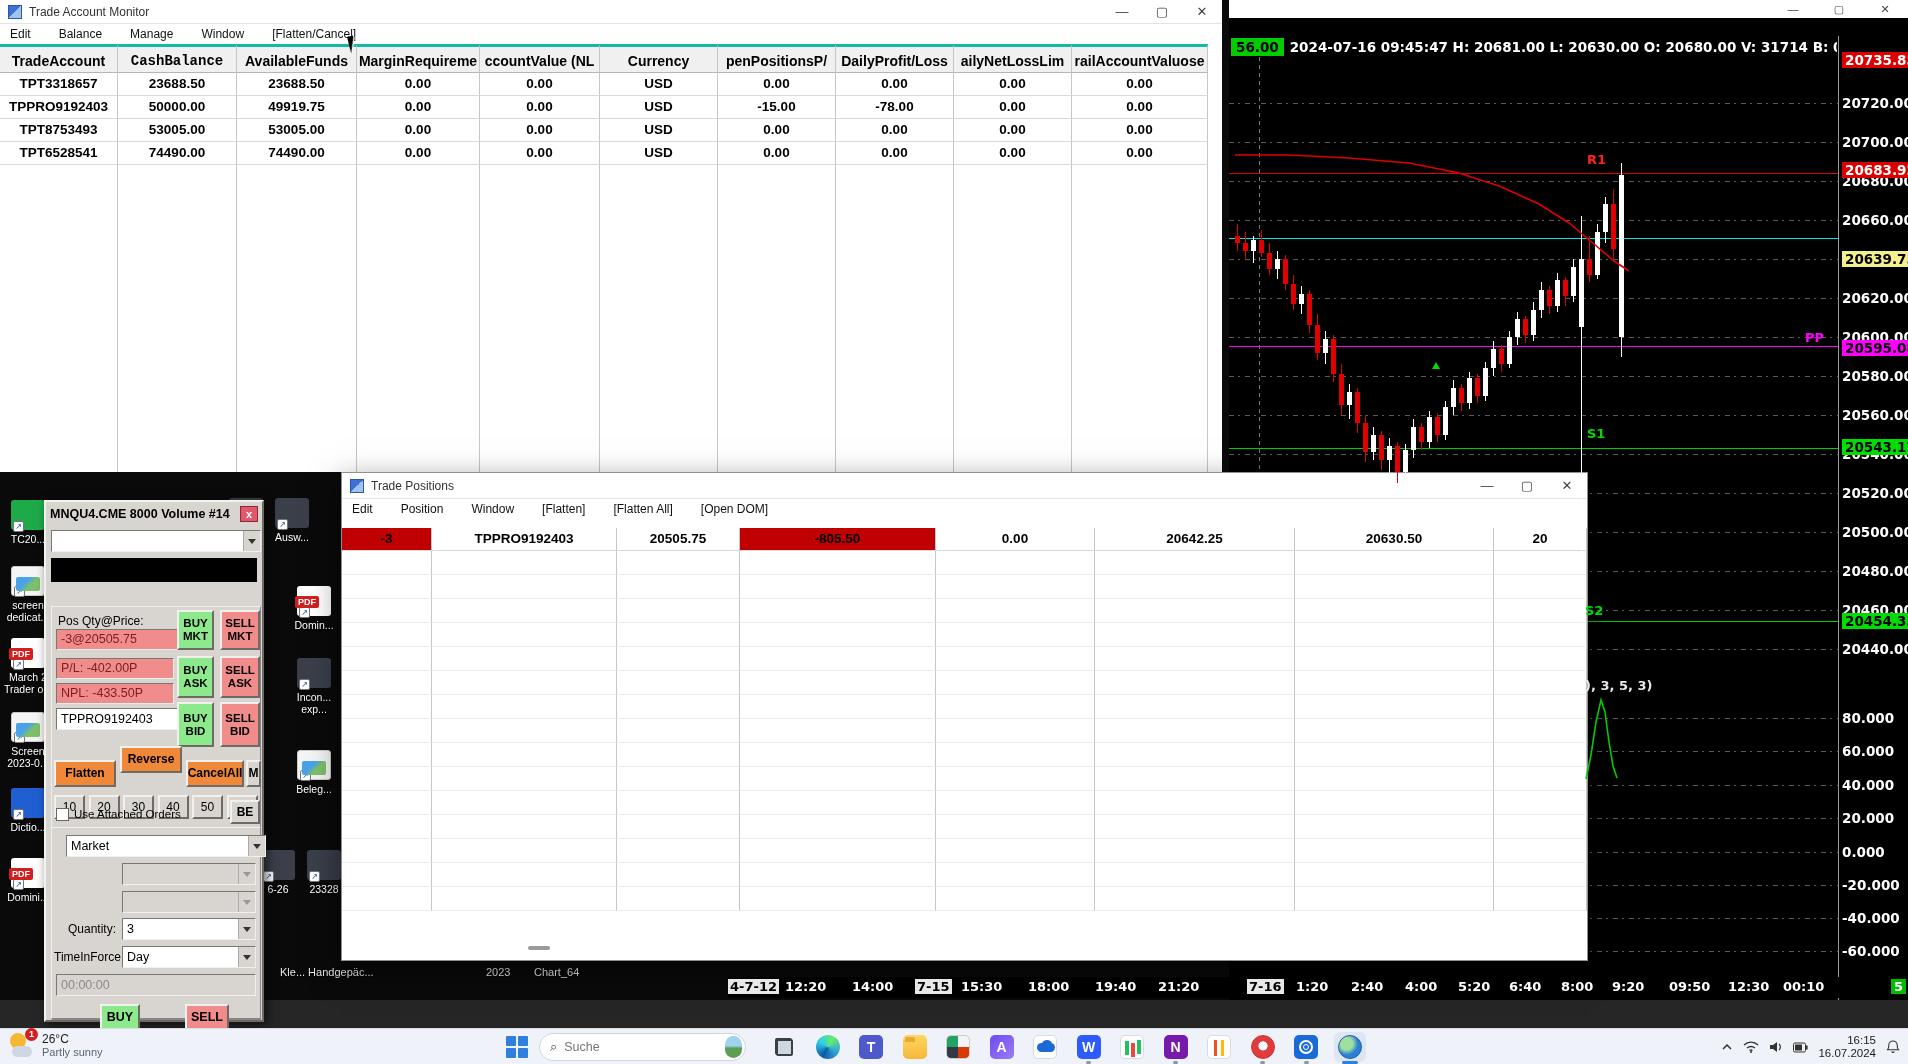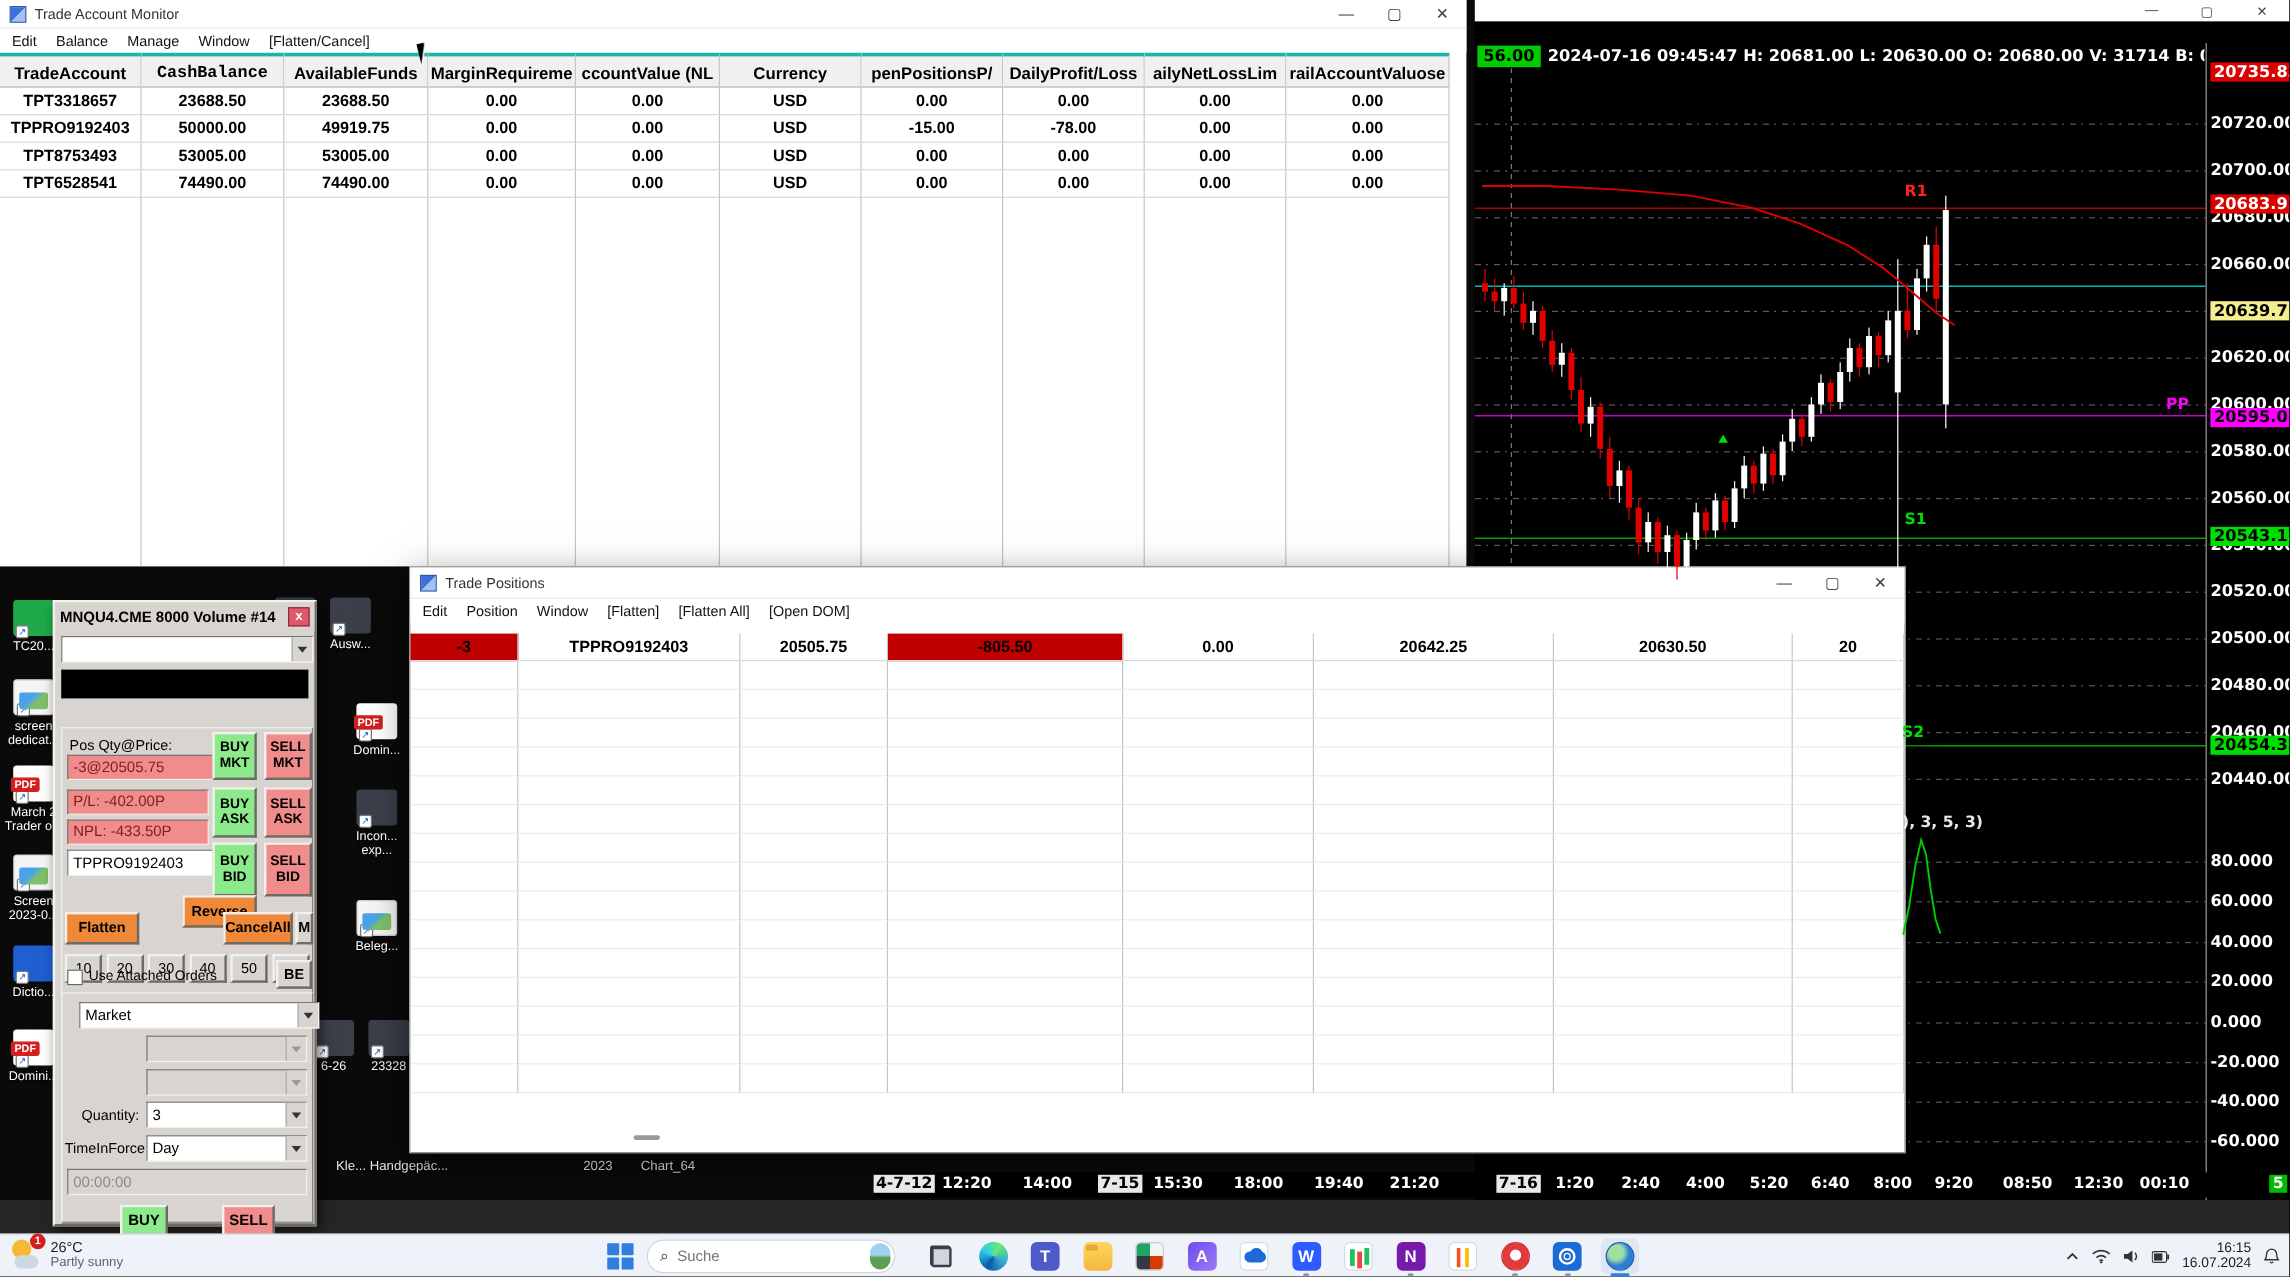--- a/index.html
+++ b/index.html
@@ -23,21 +23,21 @@
   .dicon .lbl { margin-top:3px; font-size:10.5px; color:#fff; text-shadow:1px 1px 2px #000; line-height:12px; word-wrap:break-word; }
   .strip-label { position:absolute; color:#e8e8e8; font-size:11px; text-shadow:1px 1px 1px #000; white-space:nowrap; }
 
   
   .win { position:absolute; background:#fff; border:1px solid #9a9a9a; }
   .titlebar { height:26px; display:flex; align-items:center; background:#fff; border-bottom:1px solid #e3e3e3; padding-left:8px; }
   .app-ico { width:14px; height:14px; margin-right:7px; background:linear-gradient(135deg,#3f6fd8 50%,#9fc2ef 50%); border:1px solid #2c56a8; }
   .titlebar .t { font-size:12px; color:#333; }
   .win-btns { margin-left:auto; display:flex; height:100%; }
   .win-btn { width:40px; height:100%; display:flex; align-items:center; justify-content:center; font-size:13px; color:#444; }
-  .menubar { height:20px; display:flex; align-items:center; gap:16px; padding-left:10px; font-size:12px; color:#111; background:#fff; }
+  .menubar { height:20px; display:flex; align-items:center; gap:28px; padding-left:10px; font-size:12px; color:#111; background:#fff; }
   .menu-item { white-space:nowrap; }
 
   
   .trow { display:flex; }
   .tcell { flex:none; overflow:hidden; white-space:nowrap; text-align:center; border-right:1px solid #c6c6c6; }
   .thead .tcell { background:#f0f0f0; border-bottom:1px solid #b5b5b5; border-top:3px solid #14b8a6; font-weight:bold; font-size:14px; color:#000; line-height:28px; height:29px; }
   .tbody .tcell { font-weight:bold; font-size:13.5px; color:#000; line-height:22px; height:23px; border-bottom:1px solid #d9d9d9; }
   .cell-red { background:#c00000; }
   .emptycells .tcell { border-bottom:none; }
   .pos-empty .tcell { height:24px; border-bottom:1px solid #ececec; }
@@ -435,21 +435,21 @@
       <div class="t-label" style="left: 367px;">19:40</div>
       <div class="t-label" style="left: 430px;">21:20</div>
       <div class="t-label hl" style="left: 519px;">7-16</div>
       <div class="t-label" style="left: 568px;">1:20</div>
       <div class="t-label" style="left: 623px;">2:40</div>
       <div class="t-label" style="left: 677px;">4:00</div>
       <div class="t-label" style="left: 730px;">5:20</div>
       <div class="t-label" style="left: 781px;">6:40</div>
       <div class="t-label" style="left: 833px;">8:00</div>
       <div class="t-label" style="left: 884px;">9:20</div>
-      <div class="t-label" style="left: 941px;">08:50</div>
+      <div class="t-label" style="left: 941px;">09:50</div>
       <div class="t-label" style="left: 1000px;">12:30</div>
       <div class="t-label" style="left: 1055px;">00:10</div>
       <div class="t-label grn" style="left: 1163px;">5</div>
     </div>
 
   <div class="win" id="monitor-win">
     <div class="titlebar" style="height:24px">
       <div class="app-ico"></div>
       <span class="t">Trade Account Monitor</span>
       <div class="win-btns">
@@ -750,21 +750,21 @@
     <div id="op-trade-btns">
         <div class="op-btn op-buy" style="left: 131px; top: 108px; width: 37px; height: 40px; white-space: normal;">BUY MKT</div>
         <div class="op-btn op-sell" style="left: 174px; top: 108px; width: 40px; height: 40px; white-space: normal;">SELL MKT</div>
         <div class="op-btn op-buy" style="left: 131px; top: 154px; width: 37px; height: 42px; white-space: normal;">BUY ASK</div>
         <div class="op-btn op-sell" style="left: 174px; top: 154px; width: 40px; height: 42px; white-space: normal;">SELL ASK</div>
         <div class="op-btn op-buy" style="left: 131px; top: 200px; width: 37px; height: 45px; white-space: normal;">BUY BID</div>
         <div class="op-btn op-sell" style="left: 174px; top: 200px; width: 40px; height: 45px; white-space: normal;">SELL BID</div>
       </div>
     <div id="op-action-btns">
         <div class="op-btn op-orange" style="left: 8px; top: 258px; width: 62px; height: 27px;">Flatten</div>
-        <div class="op-btn op-orange" style="left: 74px; top: 244px; width: 62px; height: 27px; margin-left: 32px;">Reverse</div>
+        <div class="op-btn op-orange" style="left: 74px; top: 244px; width: 62px; height: 27px;">Reverse</div>
         <div class="op-btn op-orange" style="left: 140px; top: 258px; width: 58px; height: 27px;">CancelAll</div>
         <div class="op-btn op-gray" style="left: 200px; top: 258px; width: 15px; height: 27px;">M</div>
       </div>
     <div id="op-qty-btns">
         <div class="op-btn op-gray" style="left: 8px; top: 293px; width: 31px; height: 24px; font-weight: normal;">10</div>
         <div class="op-btn op-gray" style="left: 42.5px; top: 293px; width: 31px; height: 24px; font-weight: normal;">20</div>
         <div class="op-btn op-gray" style="left: 77px; top: 293px; width: 31px; height: 24px; font-weight: normal;">30</div>
         <div class="op-btn op-gray" style="left: 111.5px; top: 293px; width: 31px; height: 24px; font-weight: normal;">40</div>
         <div class="op-btn op-gray" style="left: 146px; top: 293px; width: 31px; height: 24px; font-weight: normal;">50</div>
         <div class="op-btn op-gray" style="left: 180.5px; top: 293px; width: 31px; height: 24px; font-weight: normal;">60</div>

